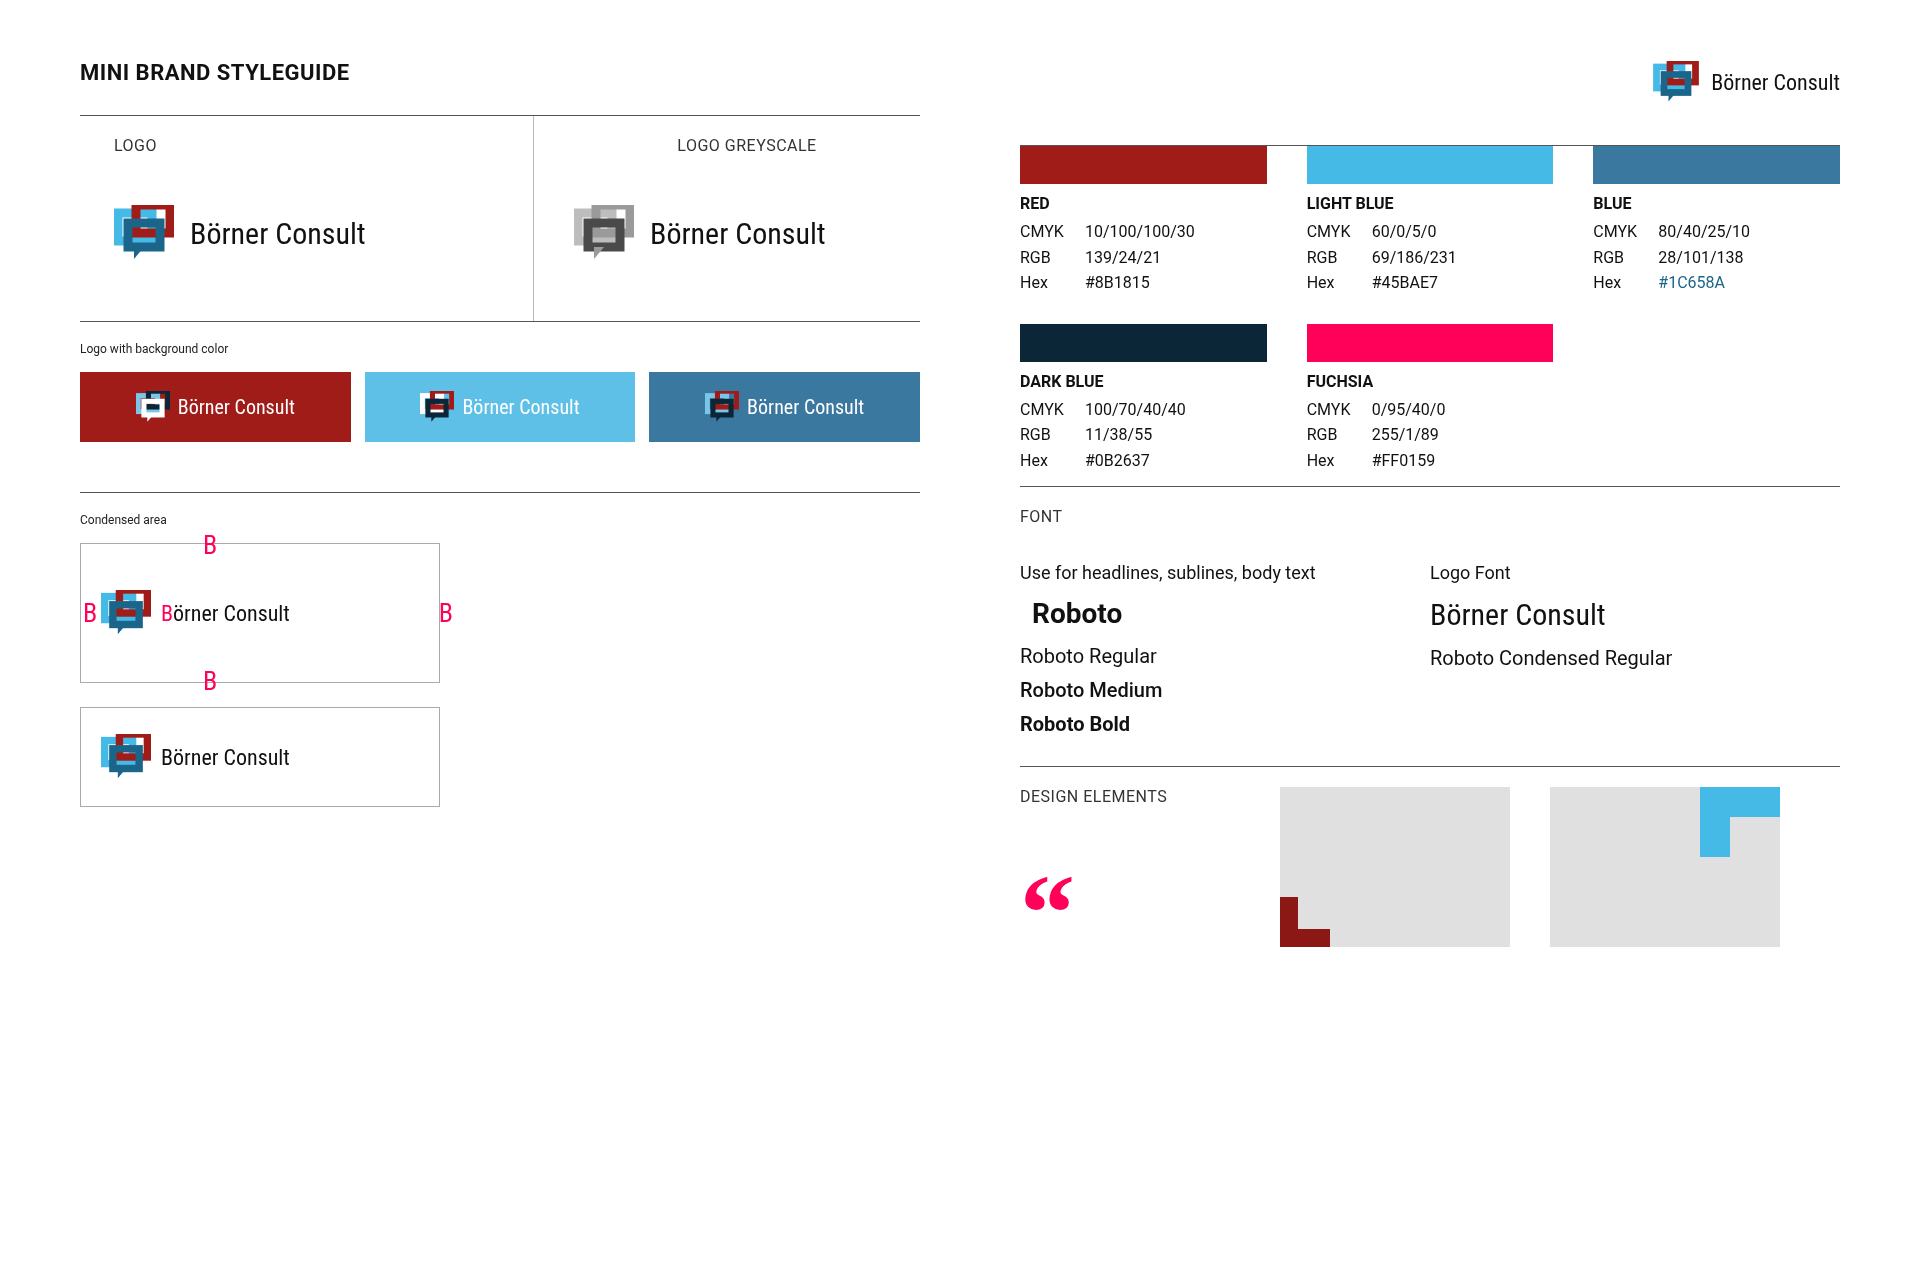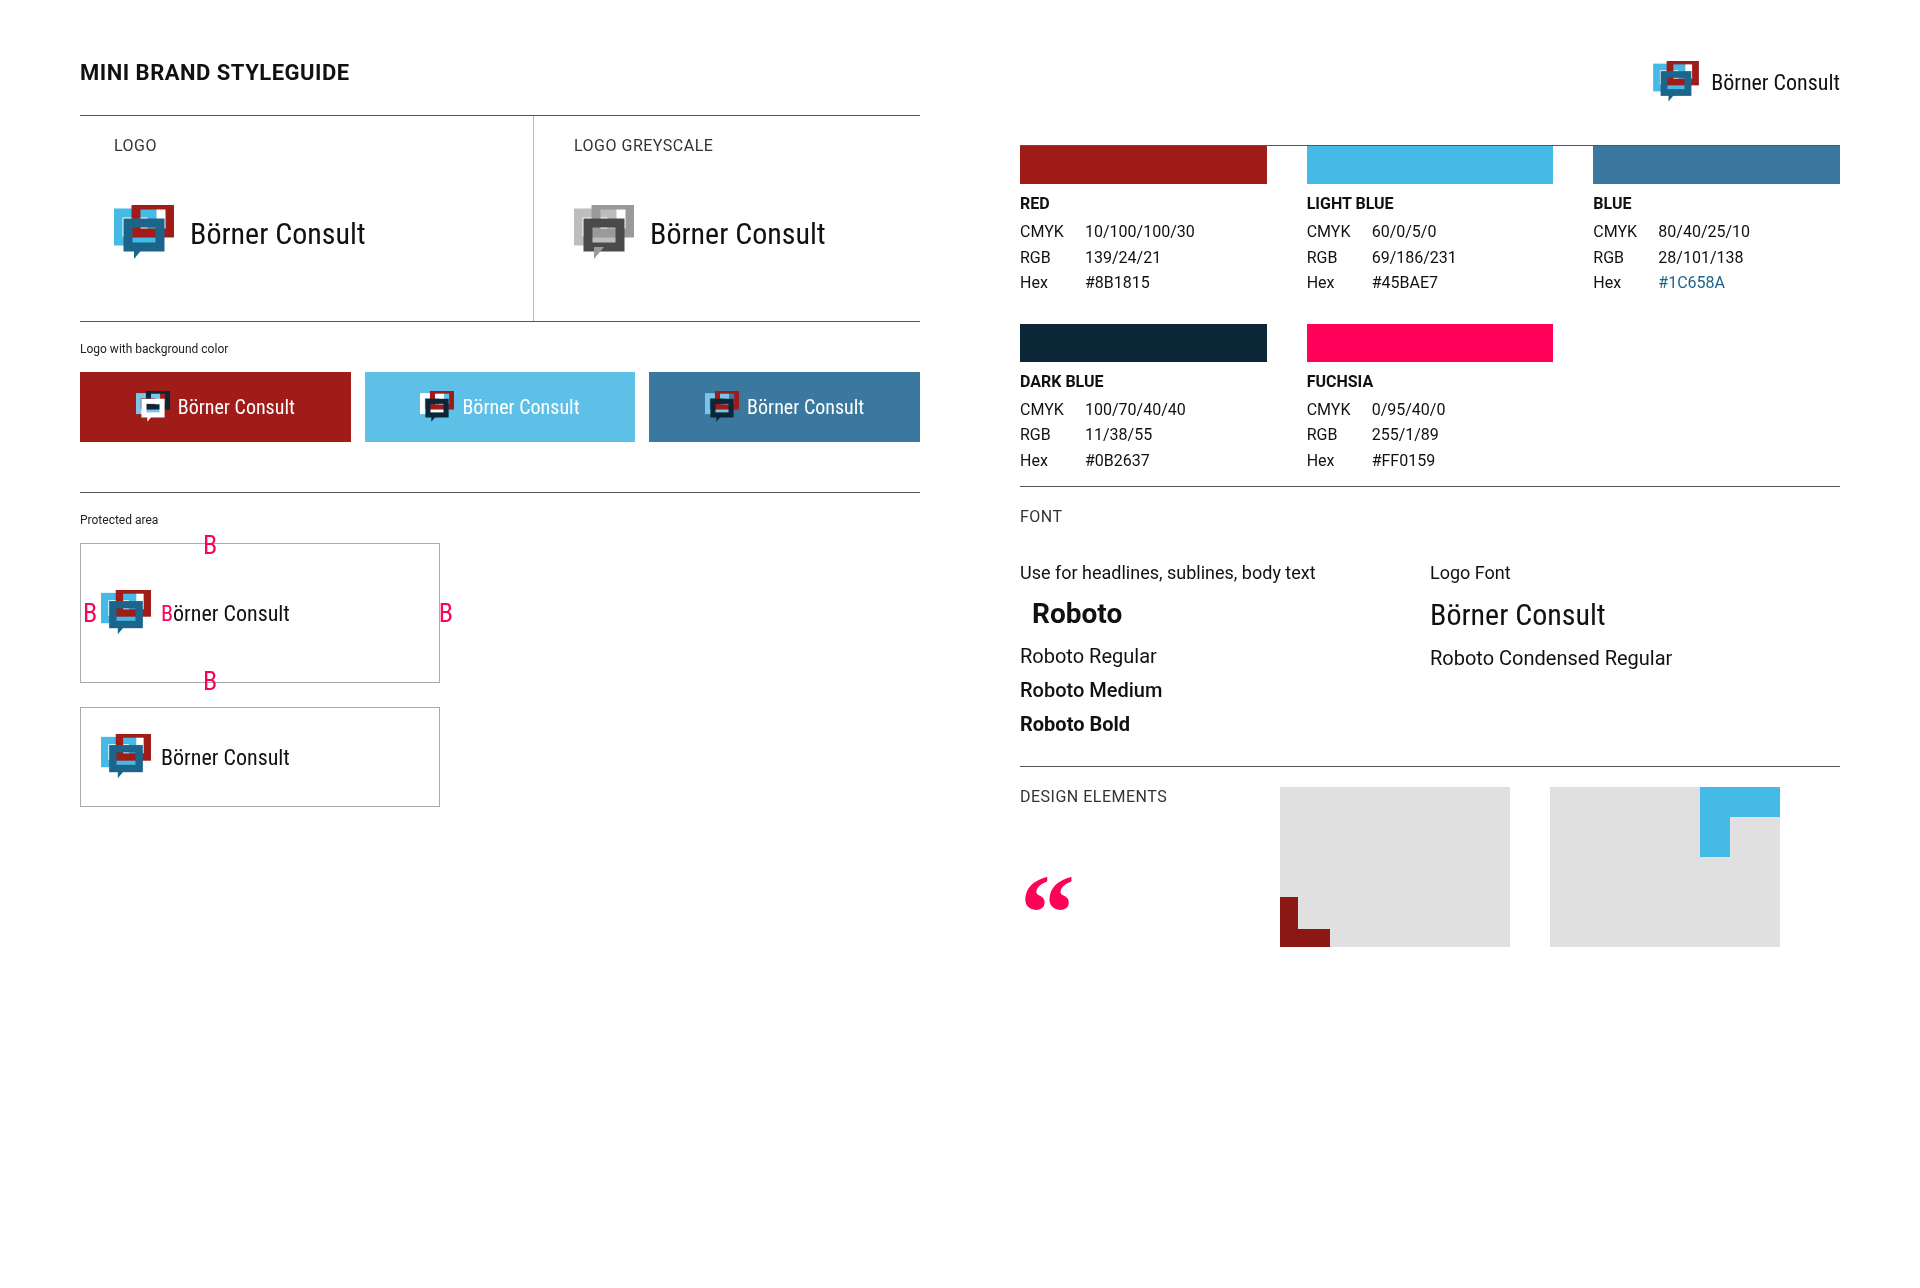--- a/index.html
+++ b/index.html
@@ -33,21 +33,21 @@
     color: #333;
   }
   .sub-label {
     font-size: 12px;
     margin: 20px 0 16px;
     color: #222;
   }
   .logo-row { display: flex; margin-left: 34px; }
   .logo-box { padding: 30px 0 60px; }
   .logo-col-1 { flex: 0 0 420px; border-right: 1px solid #bbb; }
-  .logo-col-2 { flex: 1; padding-left: 40px; }
+  .logo-col-2 { flex: 1; padding-left: 40px; text-align: center; }
   .logo-wrap { display: flex; align-items: center; gap: 16px; }
   .logo-wrap.small { gap: 10px; }
   .logo-text {
     font-family: "Roboto Condensed", "Roboto", Arial, sans-serif;
     font-size: 30px;
     font-weight: 400;
     color: #111;
     letter-spacing: 0;
     font-stretch: condensed;
   }
@@ -196,21 +196,21 @@
           <rect x="4" y="8" width="34" height="28" fill="none" stroke="#7ac6e8" stroke-width="9"></rect>
           <rect x="22" y="0" width="34" height="28" fill="none" stroke="#9F1C19" stroke-width="9"></rect>
           <rect x="14" y="18" width="32" height="24" fill="none" stroke="#0B2637" stroke-width="9"></rect>
           <path d="M20 42 L20 54 L30 42 Z" fill="#0B2637"></path>
         </svg>
         <span class="logo-text white xsmall">Börner Consult</span>
       </div>
     </div>
 
     <hr>
-    <div class="sub-label">Protected area</div>
+    <div class="sub-label">Condensed area</div>
 
     <div class="protected-box tall">
       <span class="pink-b bt">B</span>
       <span class="pink-b bb">B</span>
       <span class="pink-b bl">B</span>
       <span class="pink-b br">B</span>
       <div class="logo-wrap small">
         <svg width="50" height="46" viewBox="0 0 60 56">
           <rect x="4" y="8" width="34" height="28" fill="none" stroke="#45BAE7" stroke-width="9"></rect>
           <rect x="22" y="0" width="34" height="28" fill="none" stroke="#9F1C19" stroke-width="9"></rect>

